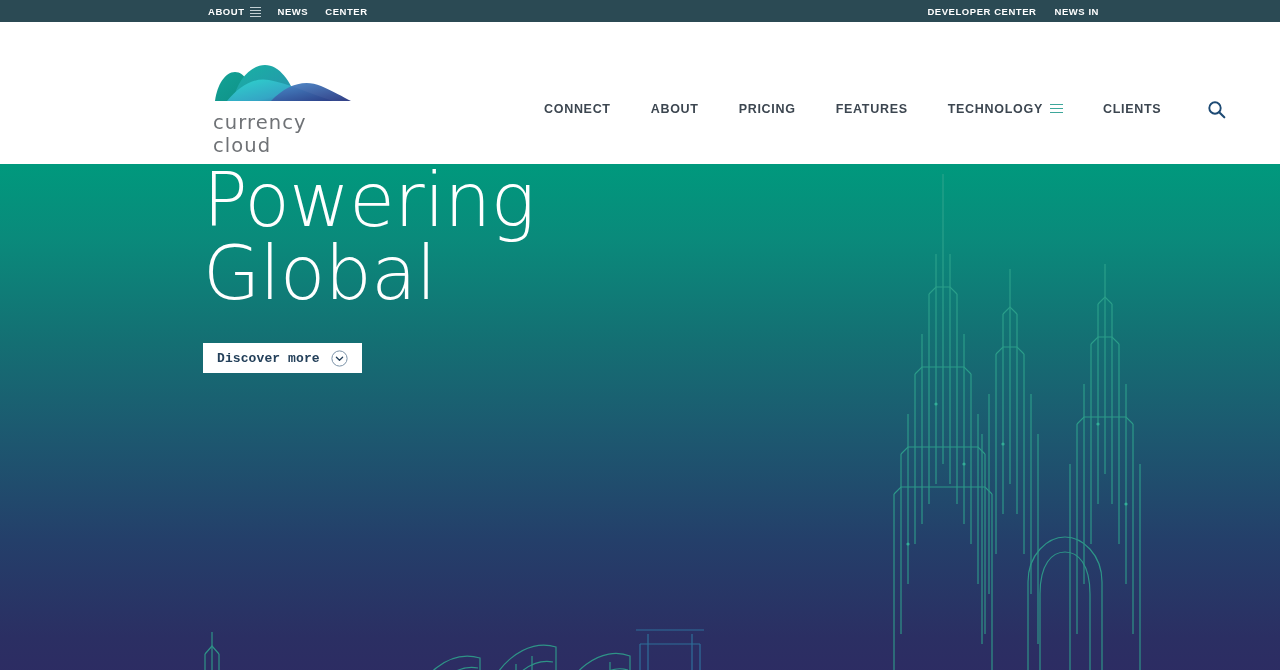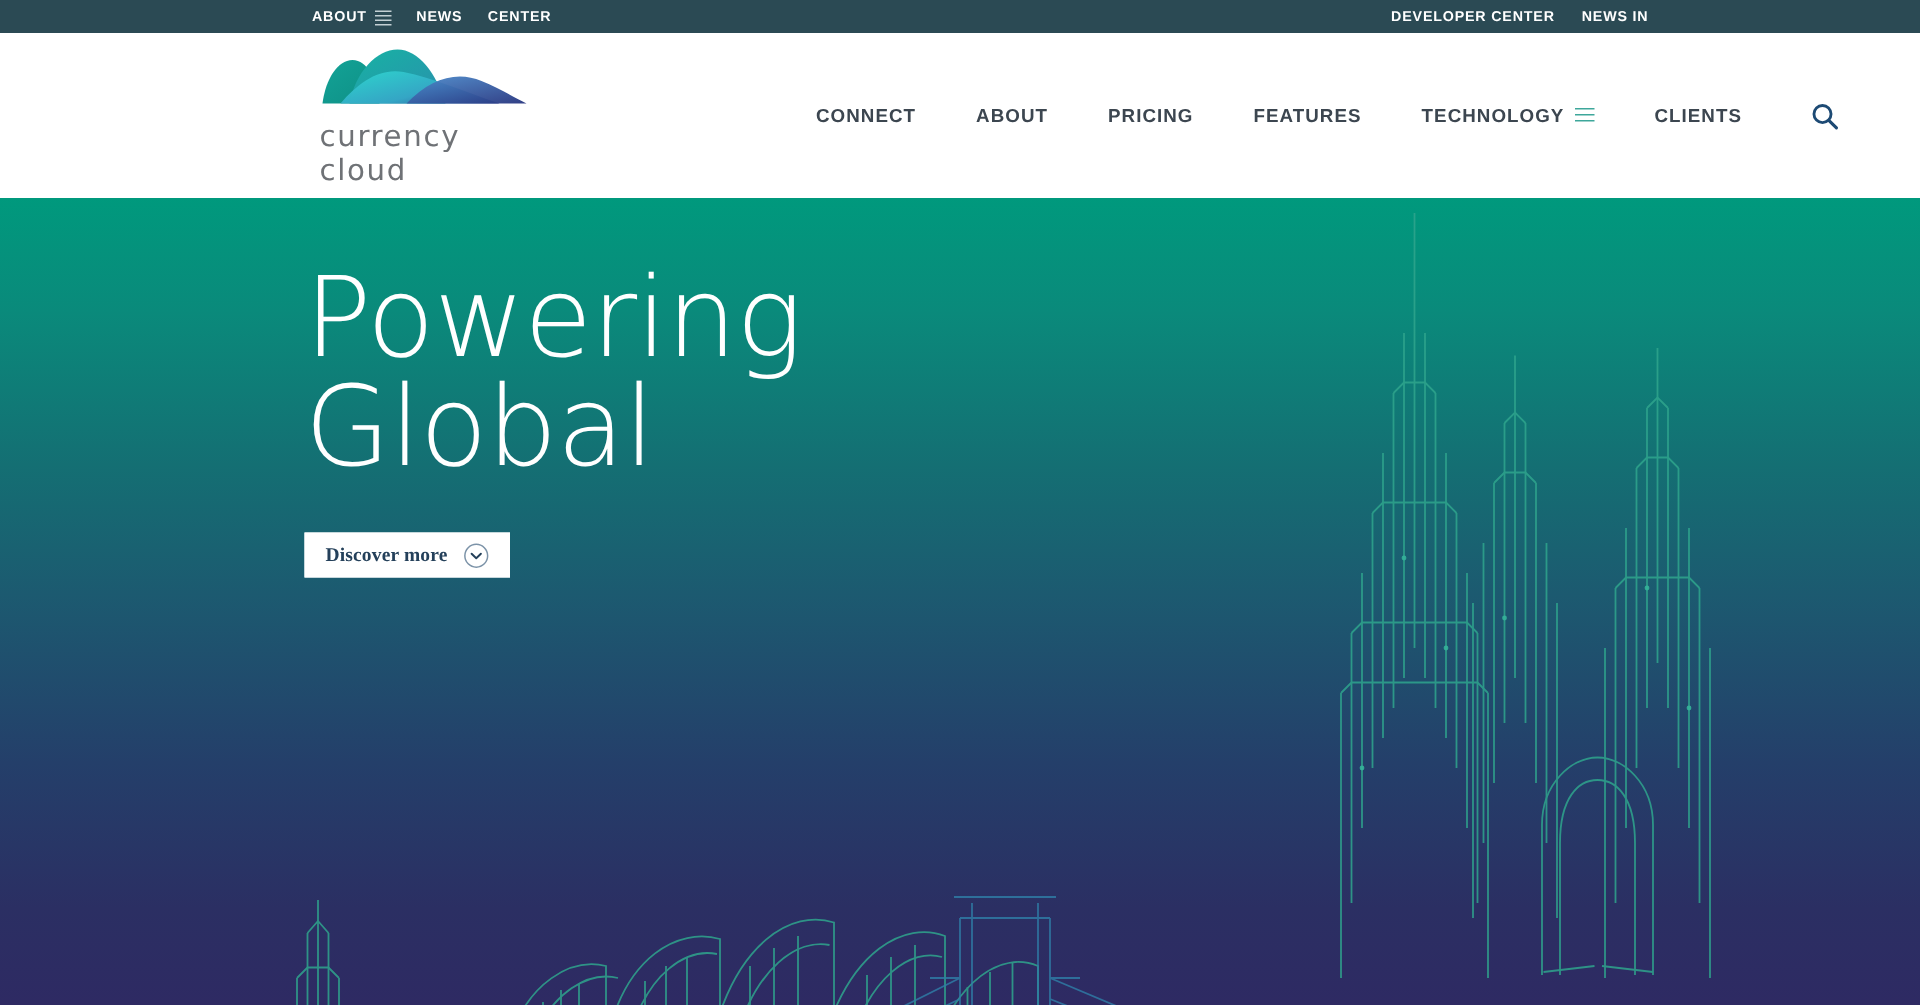--- a/index.html
+++ b/index.html
@@ -66,20 +66,21 @@
   .burger-sm i:nth-child(4) { top: 9px; }
 
   
   .header {
     height: 110px;
     background: #ffffff;
     display: flex;
     align-items: center;
     position: relative;
     z-index: 30;
+    margin-top: 32px;
   }
   .logo-wrap {
     margin-left: 213px;
     width: 150px;
     display: flex;
     flex-direction: column;
     align-items: flex-start;
     cursor: pointer;
   }
   .logo-mark { width: 145px; height: 48px; display: block; }
@@ -155,21 +156,20 @@
     position: absolute;
     left: 0; top: 0;
     width: 1280px;
     height: 538px;
     pointer-events: none;
   }
   .hero-inner {
     position: relative;
     z-index: 5;
     padding-left: 203px;
-    padding-top: 44px;
   }
   .hero-title {
     color: #ffffff;
     font-size: 74px;
     line-height: 0.98;
     font-weight: 300;
     letter-spacing: -0.5px;
     font-family: "DejaVu Sans", sans-serif;
     max-width: 520px;
   }
@@ -190,21 +190,21 @@
   .btn {
     display: inline-flex;
     align-items: center;
     gap: 11px;
     height: 30px;
     padding: 0 13px;
     font-size: 13px;
     font-weight: bold;
     letter-spacing: 0.1px;
     cursor: pointer;
-    font-family: Liberation Serif, serif;
+    font-family: Liberation Mono, monospace;
     white-space: nowrap;
   }
   .btn-primary {
     background: #ffffff;
     color: #24405a;
     border: 1px solid #ffffff;
   }
   .btn-outline {
     background: transparent;
     color: #ffffff;

